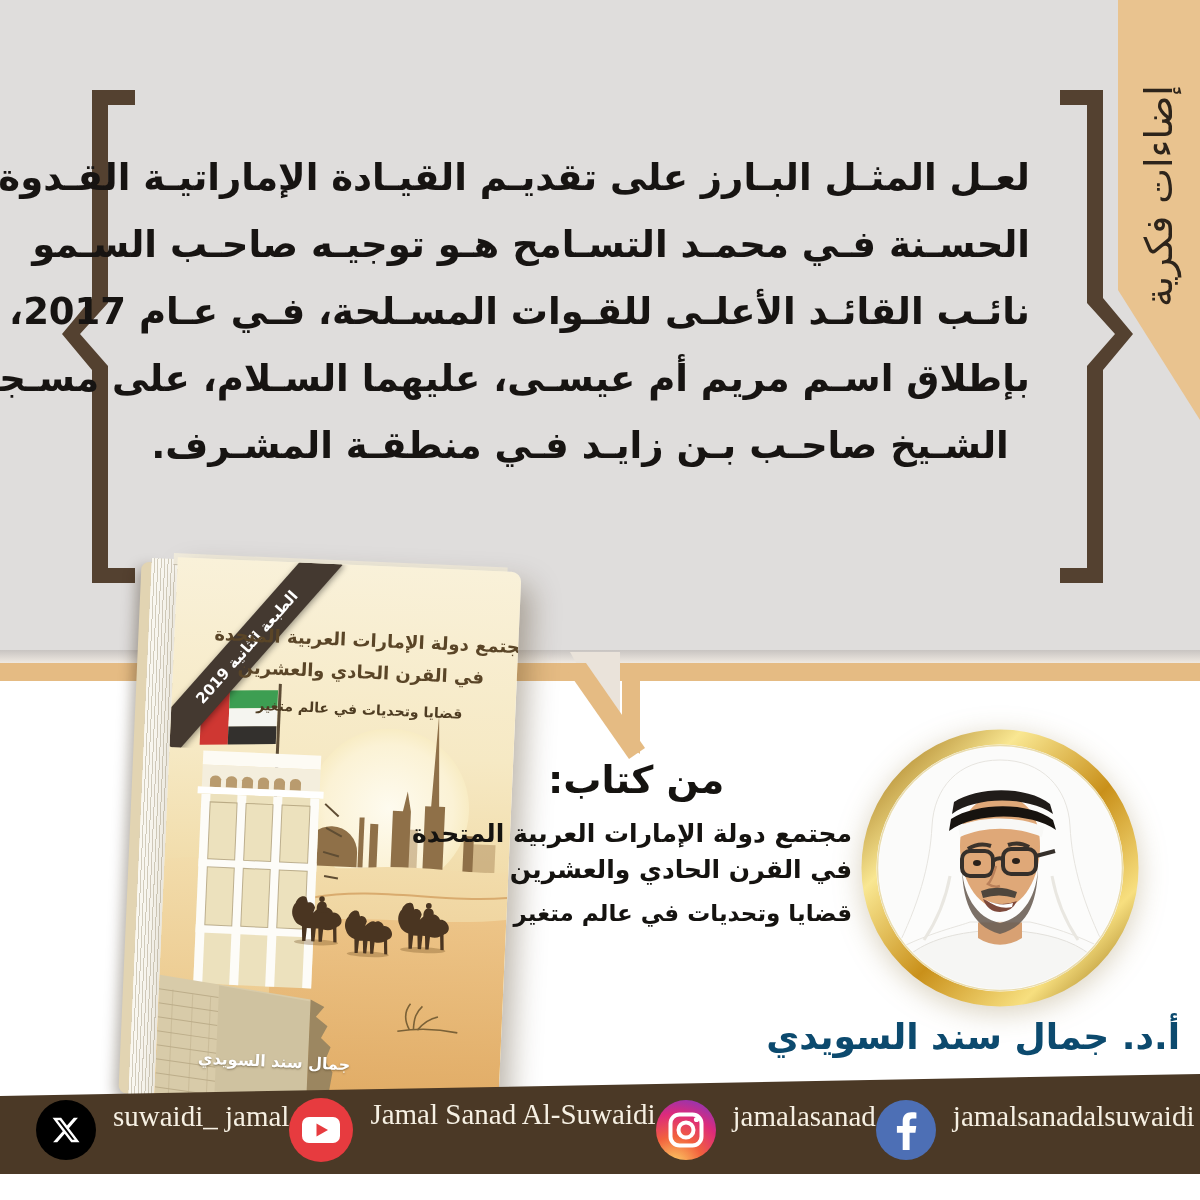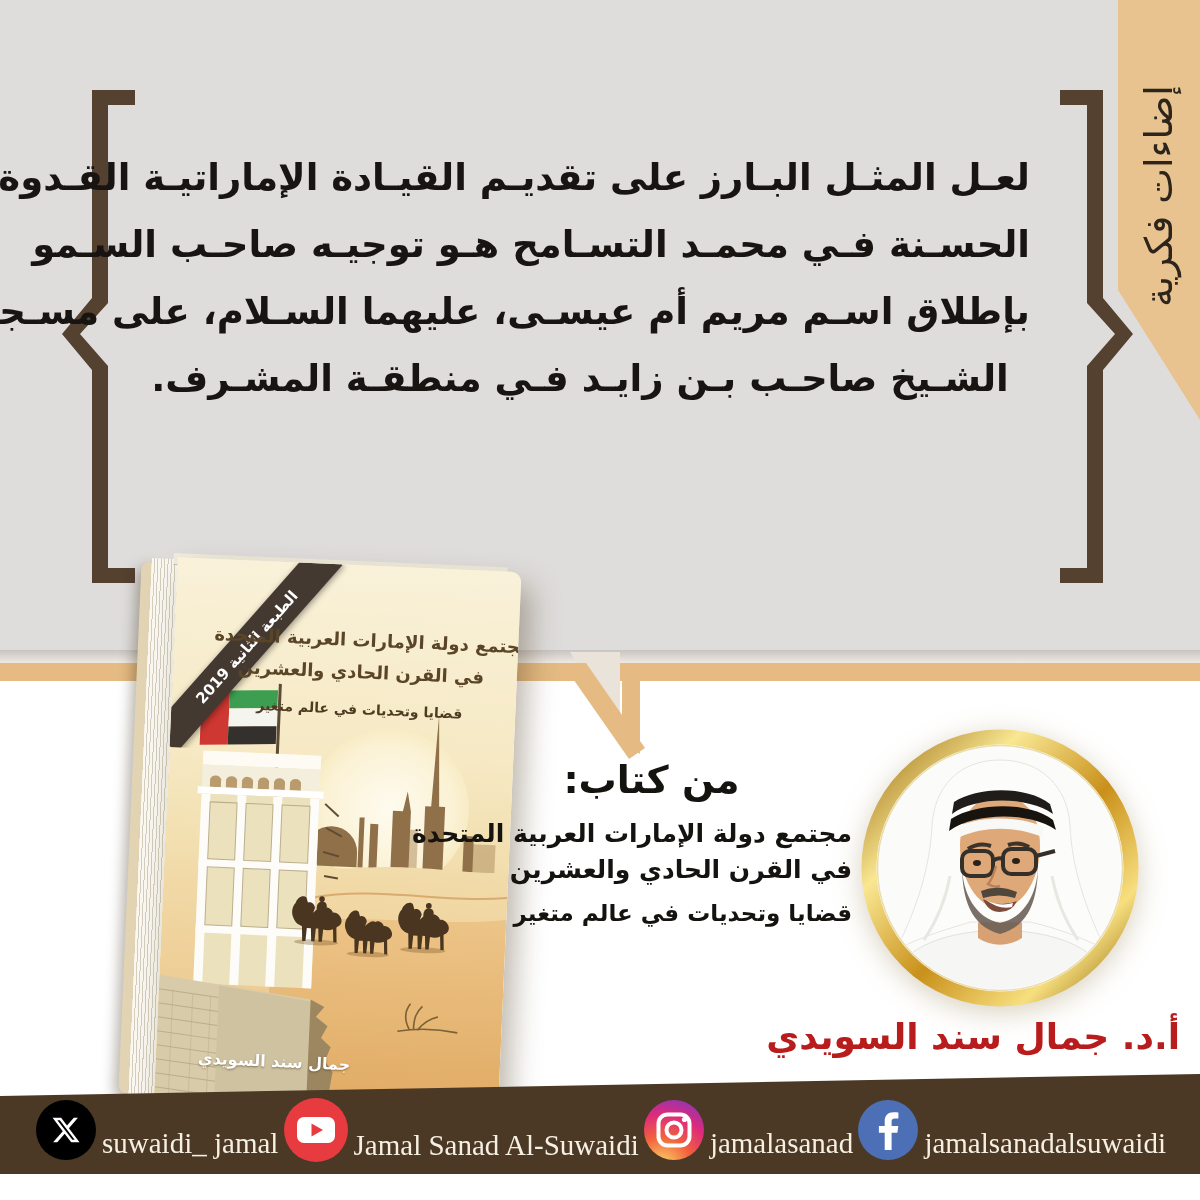--- a/index.html
+++ b/index.html
@@ -40,35 +40,35 @@
           direction:rtl;white-space:nowrap;box-shadow:0 2px 6px rgba(0,0,0,.4);}
   .cover-title{position:absolute;left:40px;right:8px;text-align:center;font-weight:bold;color:#5a4527;
                font-size:18px;white-space:nowrap;}
   .cover-t1{top:64px;}
   .cover-t2{top:96px;}
   .cover-subtitle{position:absolute;left:40px;right:8px;top:136px;text-align:center;font-weight:bold;
                   color:#4e3c22;font-size:14px;white-space:nowrap;}
   .cover-author{position:absolute;left:42px;top:490px;width:112px;text-align:center;color:#ffffff;
                 font-weight:bold;font-size:16px;white-space:nowrap;text-shadow:0 1px 2px rgba(60,45,20,.5);}
   
-  .from-book{position:absolute;right:348px;top:758px;width:304px;direction:rtl;text-align:center;color:#151310;}
+  .from-book{position:absolute;right:348px;top:758px;width:304px;direction:rtl;text-align:left;color:#151310;}
   .fb-heading{font-size:38px;font-weight:bold;margin:0 97px 14px 0;white-space:nowrap;}
   .fb-title{font-size:25px;font-weight:bold;line-height:36px;white-space:nowrap;}
   .fb-subtitle{font-size:23px;font-weight:bold;margin-top:12px;white-space:nowrap;}
   
   .portrait{position:absolute;left:858px;top:726px;width:284px;height:284px;}
   .portrait svg{filter:drop-shadow(0 6px 14px rgba(120,90,20,.28));}
   .author-name{position:absolute;left:820px;top:1016px;width:360px;text-align:center;direction:rtl;
-               font-size:36px;font-weight:bold;color:#b91c1c;white-space:nowrap;}
+               font-size:36px;font-weight:bold;color:#0c4a6e;white-space:nowrap;}
   
   .bar{position:absolute;left:0;top:1070px;width:1200px;height:130px;}
   .bar-content{position:absolute;left:0;right:0;top:26px;height:68px;display:flex;align-items:center;
                justify-content:space-between;padding:0 34px 0 36px;color:#f6f0e3;
                font-family:"Liberation Serif","DejaVu Serif",serif;font-size:29px;}
-  .social-item{display:flex;align-items:flex-end;gap:6px;}
+  .social-item{display:flex;align-items:flex-start;gap:17px;}
   .social-icon{flex:0 0 auto;display:block;}
   .social-handle{white-space:nowrap;}
 </style>
 </head>
 <body>
 
 <div class="canvas">
 
   <div class="top-section"></div>
   <div class="top-shadow"></div>
@@ -88,20 +88,21 @@
   </div>
 
   <svg class="brackets-svg" width="1200" height="650">
     <path fill="#544130" d="M92,90 L135,90 L135,105 L108,105 L108,303 L80,334 L108,366 L108,568 L135,568 L135,583 L92,583 L92,370 L62,334 L92,298 Z"></path>
     <path fill="#544130" d="M1103,90 L1060,90 L1060,105 L1087,105 L1087,303 L1115,334 L1087,366 L1087,568 L1060,568 L1060,583 L1103,583 L1103,370 L1133,334 L1103,298 Z"></path>
   </svg>
 
   <div class="quote">
     <div class="qline">لعـل المثـل البـارز على تقديـم القيـادة الإماراتيـة القـدوة</div>
     <div class="qline">الحسـنة فـي محمـد التسـامح هـو توجيـه صاحـب السـمو</div>
+    <div class="qline">نائـب القائـد الأعلـى للقـوات المسـلحة، فـي عـام 2017،</div>
     <div class="qline">بإطلاق اسـم مريم أم عيسـى، عليهما السـلام، على مسـجد</div>
     <div class="qline">الشـيخ صاحـب بـن زايـد فـي منطقـة المشـرف.</div>
   </div>
 
   <div class="book">
     <div class="book-backcover"></div>
     <div class="book-pages"></div>
     <div class="book-pages-top"></div>
     <div class="book-cover">
 

